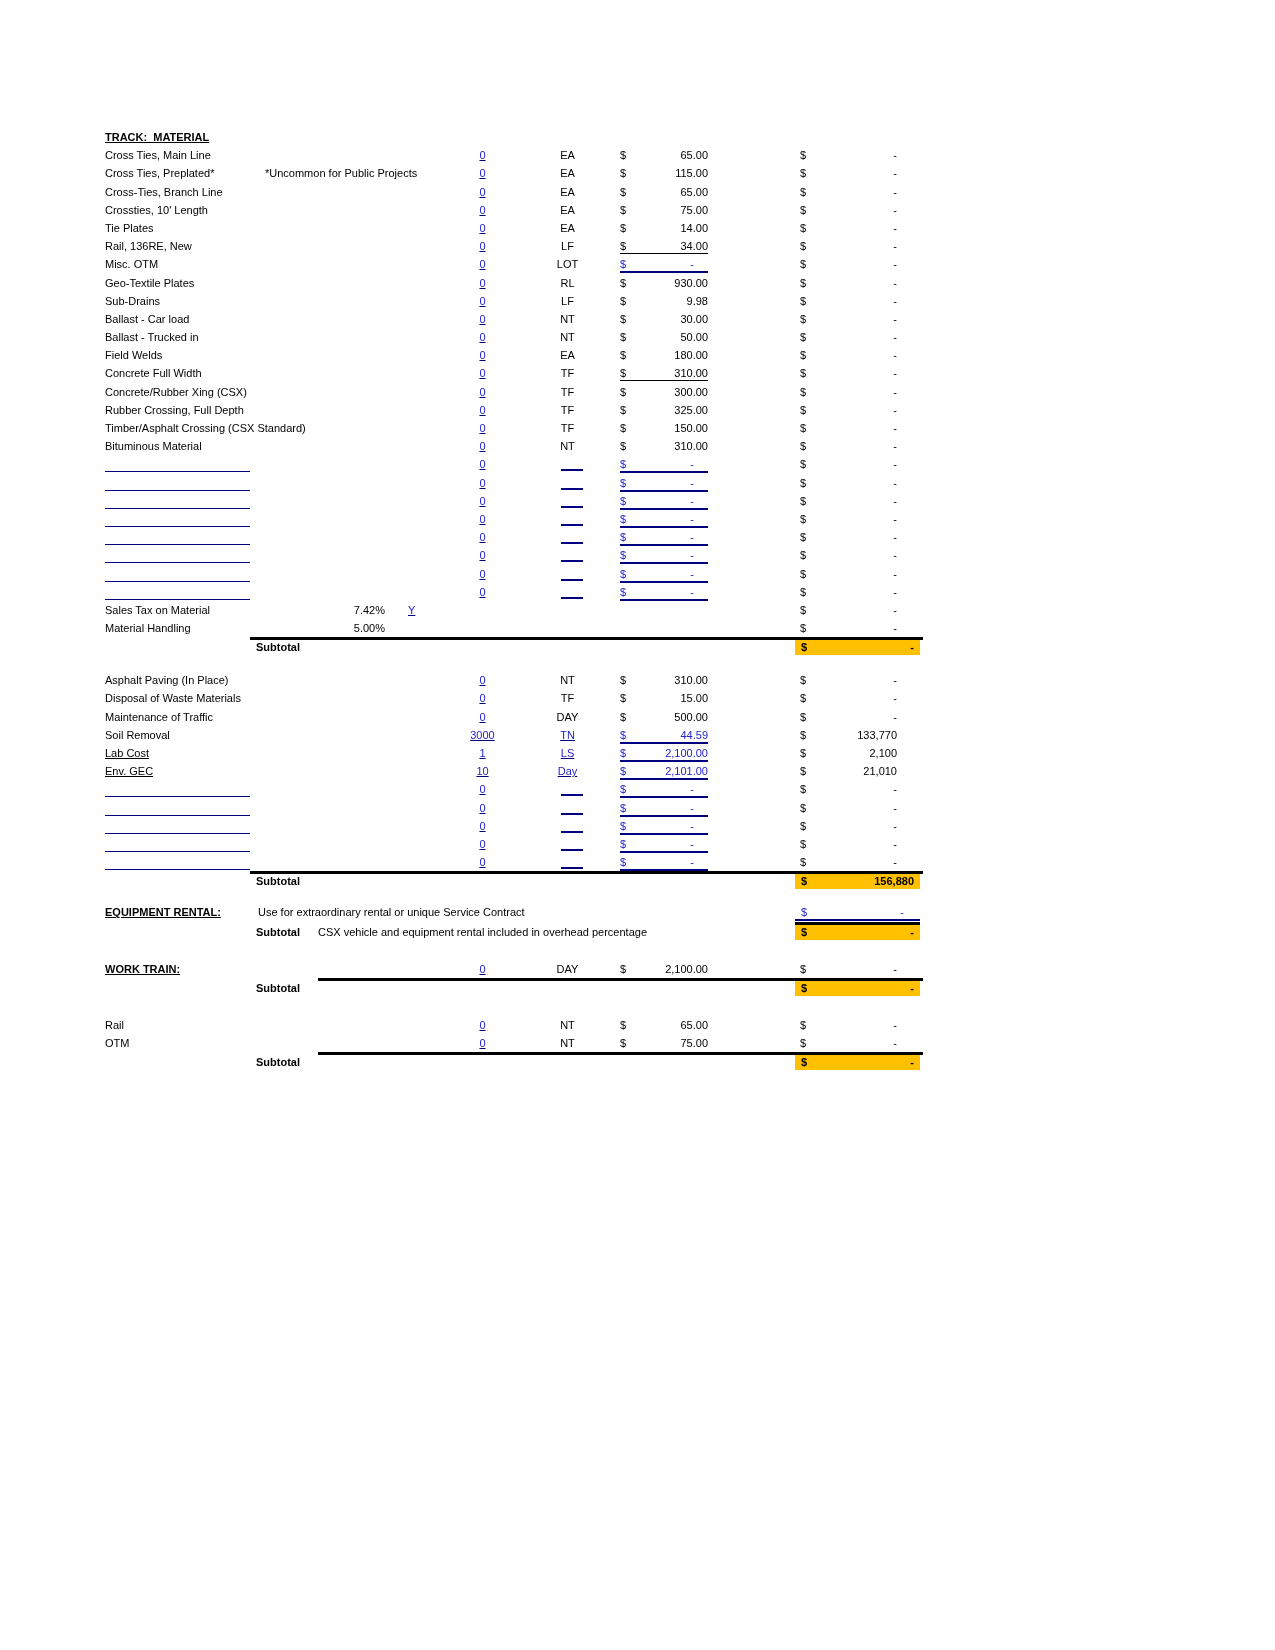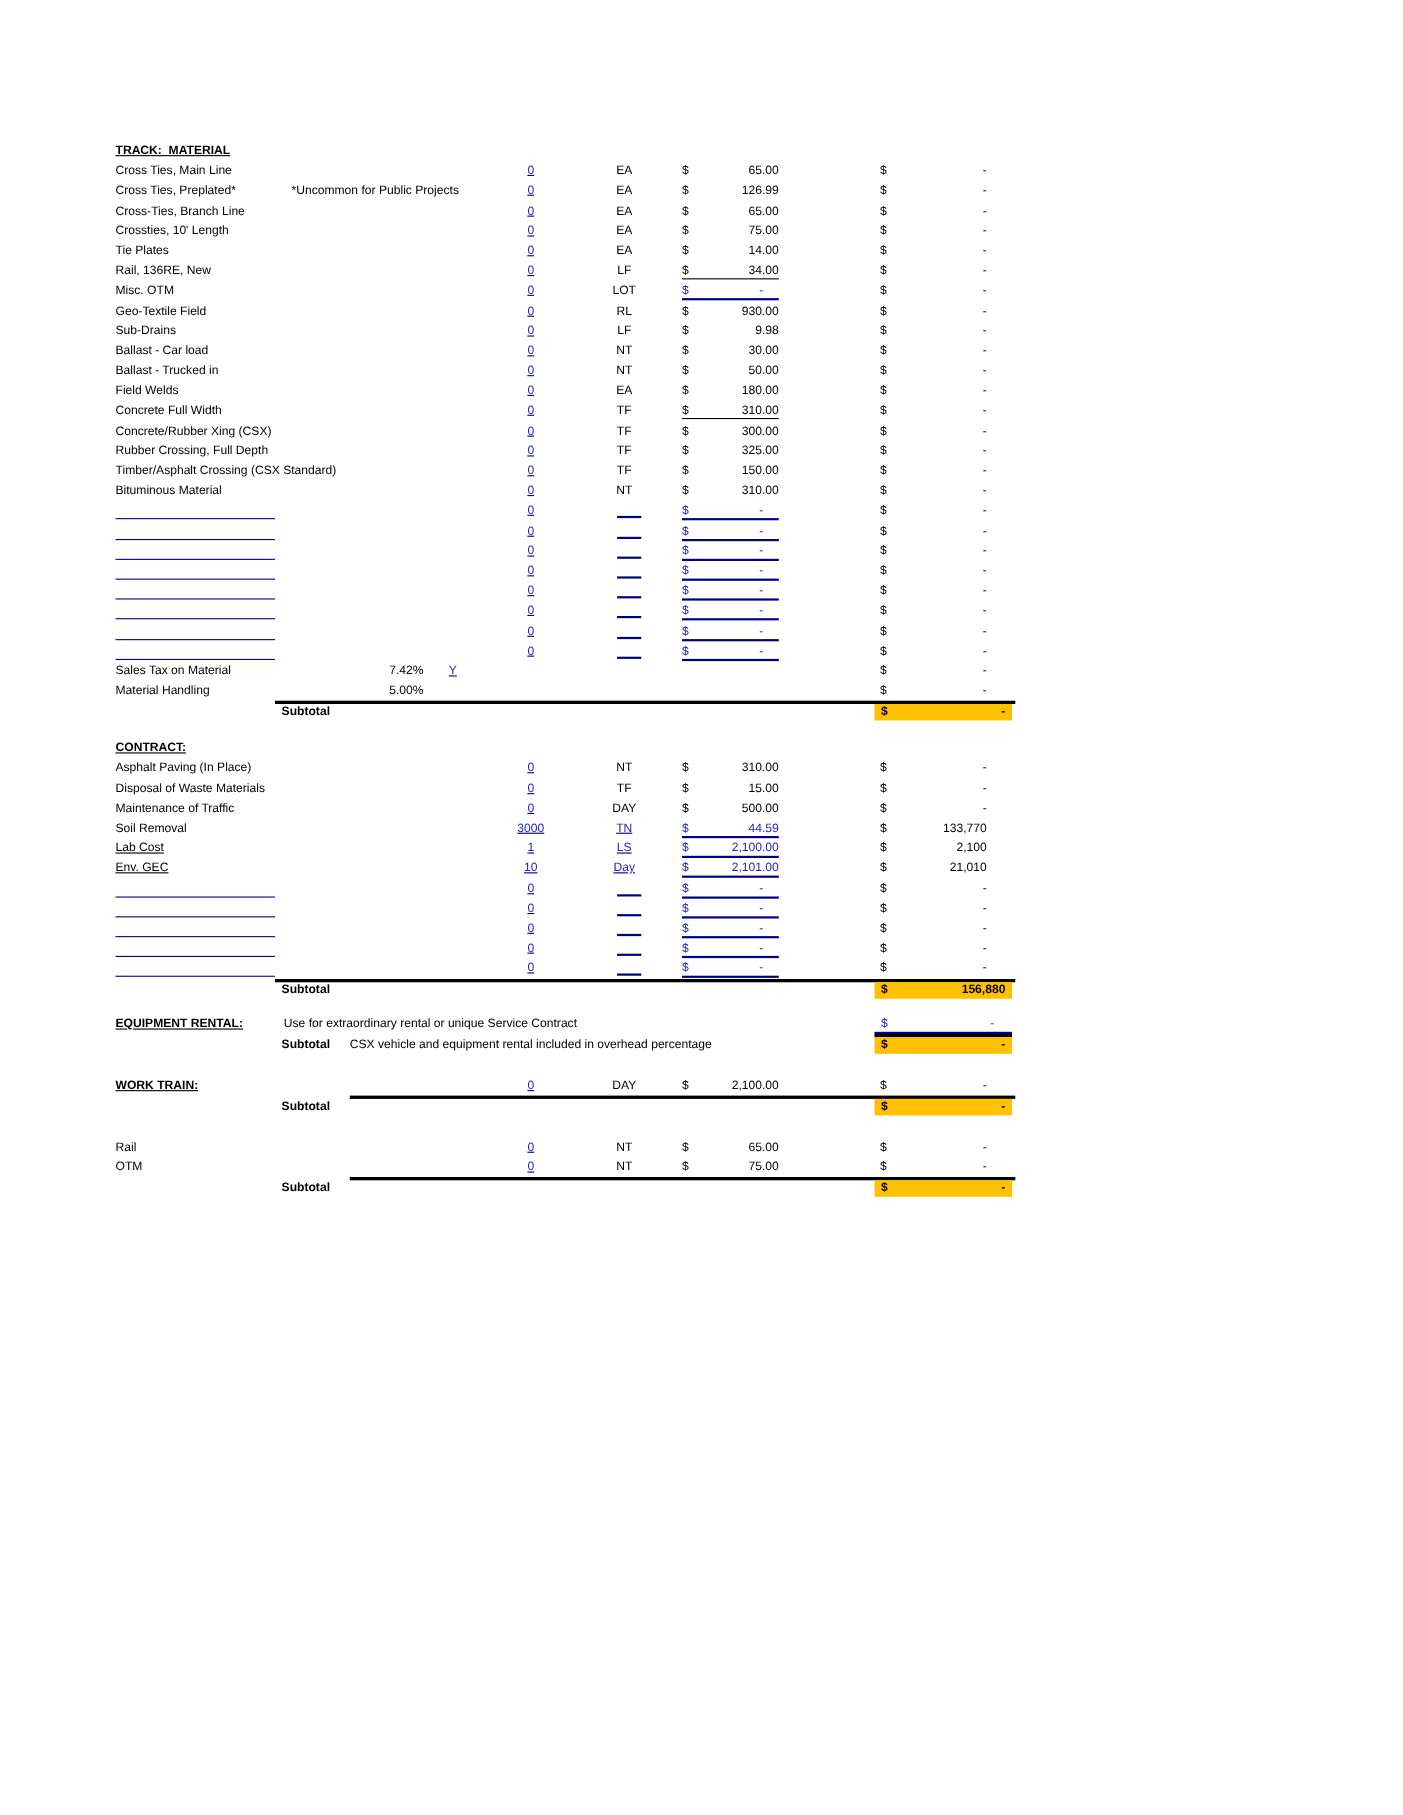--- a/index.html
+++ b/index.html
@@ -60,21 +60,21 @@
           <span class="cell qty"><span class="lnk u">0</span></span>
           <span class="cell unit">EA</span>
           <div class="cell money"><span class="cur">$</span><span class="val">65.00</span></div>
           <div class="cell tmoney"><span class="cur">$</span><span class="val">-</span></div>
         </div>
         <div class="row">
           <span class="cell desc">Cross Ties, Preplated*</span>
           <span class="cell note">*Uncommon for Public Projects</span>
           <span class="cell qty"><span class="lnk u">0</span></span>
           <span class="cell unit">EA</span>
-          <div class="cell money"><span class="cur">$</span><span class="val">126.99</span></div>
+          <div class="cell money"><span class="cur">$</span><span class="val">115.00</span></div>
           <div class="cell tmoney"><span class="cur">$</span><span class="val">-</span></div>
         </div>
         <div class="row">
           <span class="cell desc">Cross-Ties, Branch Line</span>
           <span class="cell qty"><span class="lnk u">0</span></span>
           <span class="cell unit">EA</span>
           <div class="cell money"><span class="cur">$</span><span class="val">65.00</span></div>
           <div class="cell tmoney"><span class="cur">$</span><span class="val">-</span></div>
         </div>
         <div class="row">
@@ -99,21 +99,21 @@
           <div class="cell tmoney"><span class="cur">$</span><span class="val">-</span></div>
         </div>
         <div class="row">
           <span class="cell desc">Misc. OTM</span>
           <span class="cell qty"><span class="lnk u">0</span></span>
           <span class="cell unit">LOT</span>
           <div class="cell money plink"><span class="cur">$</span><span class="val dash">-</span></div>
           <div class="cell tmoney"><span class="cur">$</span><span class="val">-</span></div>
         </div>
         <div class="row">
-          <span class="cell desc">Geo-Textile Field</span>
+          <span class="cell desc">Geo-Textile Plates</span>
           <span class="cell qty"><span class="lnk u">0</span></span>
           <span class="cell unit">RL</span>
           <div class="cell money"><span class="cur">$</span><span class="val">930.00</span></div>
           <div class="cell tmoney"><span class="cur">$</span><span class="val">-</span></div>
         </div>
         <div class="row">
           <span class="cell desc">Sub-Drains</span>
           <span class="cell qty"><span class="lnk u">0</span></span>
           <span class="cell unit">LF</span>
           <div class="cell money"><span class="cur">$</span><span class="val">9.98</span></div>
@@ -246,23 +246,20 @@
         <div class="subrow">
           <span class="cell sublabel">Subtotal</span>
           <div class="orange">
             <span class="cur">$</span>
             <span class="val">-</span>
           </div>
         </div>
         <div class="sp" style="height: 16px;"></div>
       </div>
       <div class="section">
-        <div class="row">
-          <span class="cell hdr">CONTRACT:</span>
-        </div>
         <div class="row">
           <span class="cell desc">Asphalt Paving (In Place)</span>
           <span class="cell qty"><span class="lnk u">0</span></span>
           <span class="cell unit">NT</span>
           <div class="cell money"><span class="cur">$</span><span class="val">310.00</span></div>
           <div class="cell tmoney"><span class="cur">$</span><span class="val">-</span></div>
         </div>
         <div class="row">
           <span class="cell desc">Disposal of Waste Materials</span>
           <span class="cell qty"><span class="lnk u">0</span></span>

